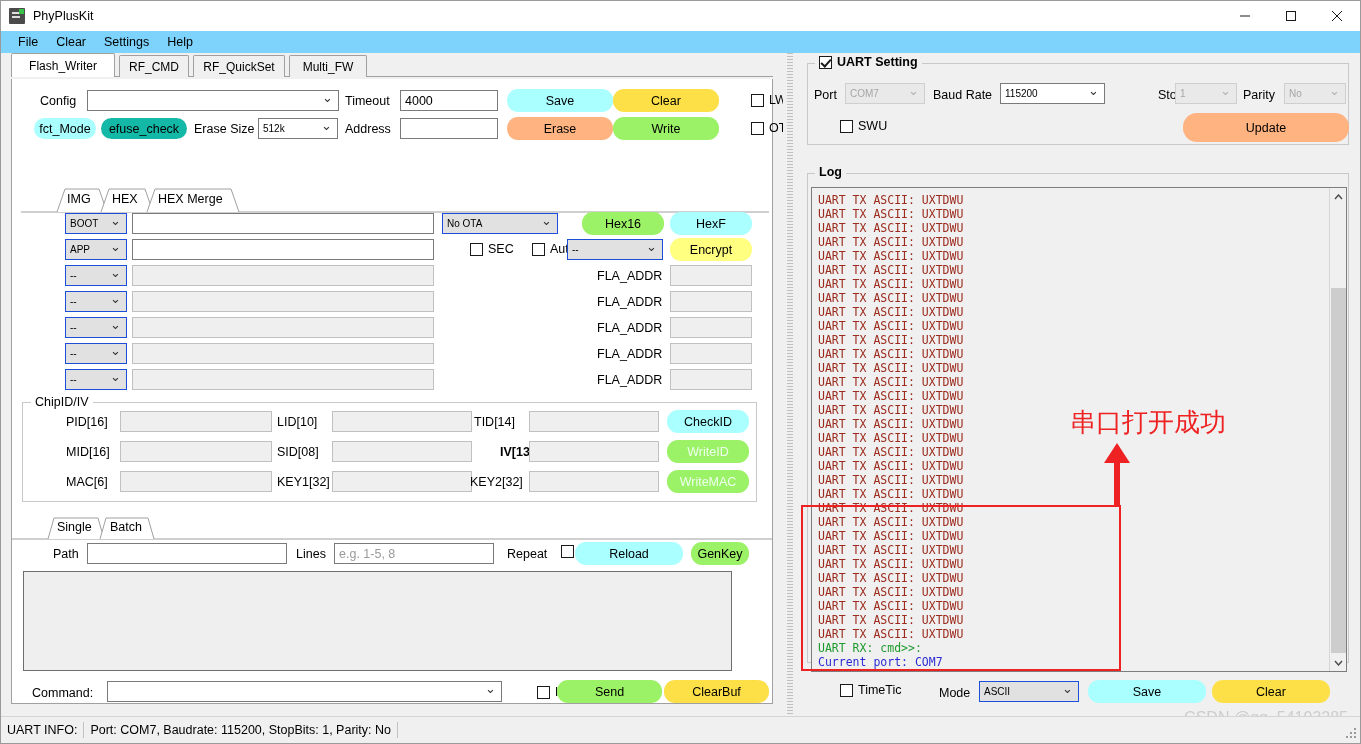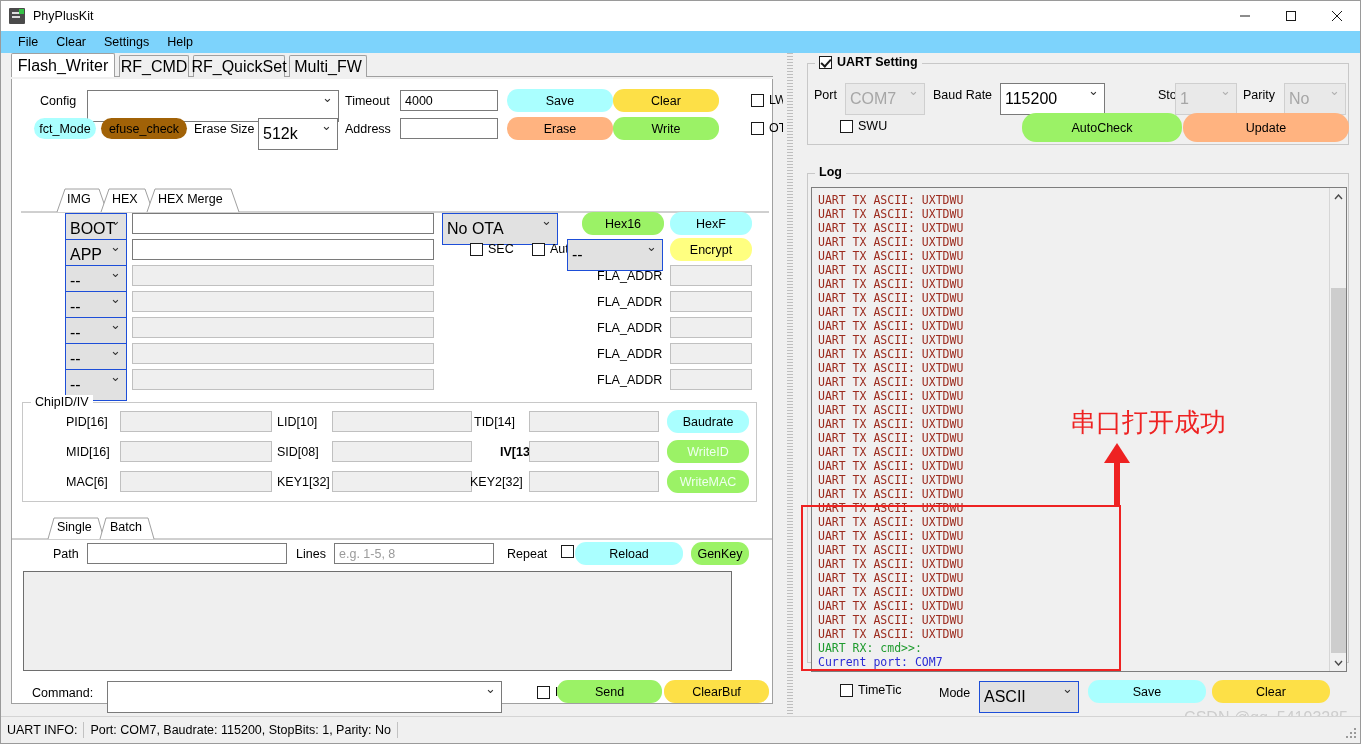--- a/index.html
+++ b/index.html
@@ -83,21 +83,21 @@
   
   .tabstrip { position: relative; height: 22px; }
   .tabstrip .tabline {
     position: absolute; left: 0; bottom: 0; width: 100%; height: 1px; background: #a0a0a0;
   }
   .tab {
     position: absolute; bottom: 0; height: 22px;
     border: 1px solid #a0a0a0; border-bottom: none;
     background: #f0f0f0;
     display: flex; align-items: center; justify-content: center;
-    font-size: 16px; padding: 0 11px;
+    font-size: 12px; padding: 0 11px;
     border-radius: 2px 2px 0 0;
   }
   .tab.active { background: #ffffff; height: 24px; z-index: 3; }
 
   
   #mainTabBody {
     position: absolute; left: 10px; top: 26px; width: 762px; height: 625px;
     background: #ffffff; border: 1px solid #a0a0a0; border-top: none;
   }
 
@@ -106,22 +106,22 @@
   .tinput {
     border: 1px solid #7a7a7a; background: #ffffff; height: 21px;
     font-size: 12.5px; padding: 0 4px; color: #000;
     font-family: "Liberation Sans", sans-serif;
     display: flex; align-items: center;
   }
   .tinput.ro { background: #efefef; border: 1px solid #c0c0c0; }
   .tinput .ph { color: #9a9a9a; }
 
   .combo {
-    border: 1px solid #7a7a7a; background: #ffffff; height: 32px;
-    font-size: 16px; padding: 0 30px 0 4px; color: #000;
+    border: 1px solid #7a7a7a; background: #ffffff; height: 21px;
+    font-size: 10px; padding: 0 30px 0 4px; color: #000;
     display: flex; align-items: center; position: relative;
   }
   .combo:after {
     content: ""; position: absolute; right: 5px; top: 8px;
     width: 7px; height: 4px;
     background: #333;
     clip-path: polygon(0 0, 100% 0, 50% 100%);
   }
   .combo.gray { background: #e1e1e1; border: 1px solid #1d4ed8; }
   .combo.gray:after { border-top-color: #2b2b2b; }
@@ -144,21 +144,21 @@
   .btn.pink   { background: #fde047; }
   .btn.orange { background: #ffb380; }
   .btn.green  { background: #9bf266; }
   .btn.yellow { background: #ffff80; }
   .btn.greendim { background: #9bf266; color: #eeffee; }
   .pill {
     border-radius: 11px; height: 21px; display: flex; align-items: center;
     justify-content: center; font-size: 12.5px; padding: 0 9px;
   }
   .pill.cyan { background: #aaffff; }
-  .pill.green { background: #a16207; }
+  .pill.green { background: #14b8a6; }
 
   .cb { display: flex; align-items: center; gap: 5px; margin-left: 28px; }
   .cbbox {
     width: 13px; height: 13px; border: 1px solid #1a1a1a; background: #fff;
     position: relative; flex: none;
   }
   .cbbox.checked:after {
     content: ""; position: absolute; left: 3px; top: 0px;
     width: 4px; height: 8px; border: solid #1a1a1a;
     border-width: 0 2px 2px 0; transform: rotate(42deg);
@@ -384,21 +384,21 @@
       <div class="groupbox" style="left:10px; top:323px; width:735px; height:100px;">
         <div class="grouptitle">ChipID/IV</div>
       </div>
 
       <div class="lbl abs" style="left:54px; top:336px;">PID[16]</div>
       <div class="tinput ro abs" style="left:108px; top:332px; width:152px;"></div>
       <div class="lbl abs" style="left:265px; top:336px;">LID[10]</div>
       <div class="tinput ro abs" style="left:320px; top:332px; width:140px;"></div>
       <div class="lbl abs" style="left:462px; top:336px;">TID[14]</div>
       <div class="tinput ro abs" style="left:517px; top:332px; width:130px;"></div>
-      <div class="btn cyan abs" style="left:655px; top:331px; width:82px;">Baudrate</div>
+      <div class="btn cyan abs" style="left:655px; top:331px; width:82px;">CheckID</div>
 
       <div class="lbl abs" style="left:54px; top:366px;">MID[16]</div>
       <div class="tinput ro abs" style="left:108px; top:362px; width:152px;"></div>
       <div class="lbl abs" style="left:265px; top:366px;">SID[08]</div>
       <div class="tinput ro abs" style="left:320px; top:362px; width:140px;"></div>
       <div class="lbl abs" style="left:446px; top:366px; font-weight:bold; margin-left:42px;">IV[13]</div>
       <div class="tinput ro abs" style="left:517px; top:362px; width:130px;"></div>
       <div class="btn greendim abs" style="left:655px; top:361px; width:82px;">WriteID</div>
 
       <div class="lbl abs" style="left:54px; top:396px;">MAC[6]</div>
@@ -461,21 +461,20 @@
     <div class="combo v abs" style="left:203px; top:30px; width:105px;">115200</div>
     <div class="lbl abs" style="left:317px; top:35px;margin-left:44px;">Stop Bits</div>
     <div class="combo v disabled abs" style="left:378px; top:30px; width:62px;">1</div>
     <div class="lbl abs" style="left:446px; top:35px;">Parity</div>
     <div class="combo v disabled abs" style="left:487px; top:30px; width:62px;">No</div>
 
     <div class="cb abs" style="left:15px; top:66px;">
       <span class="cbbox"></span>
       <span class="lbl">SWU</span>
     </div>
-    <div class="btn green abs" style="left:225px; top:60px; width:160px; height:29px; border-radius:14px;">AutoCheck</div>
     <div class="btn orange abs" style="left:386px; top:60px; width:166px; height:29px; border-radius:14px;">Update</div>
 
     <div class="gb-right" style="left:10px; top:120px; width:542px; height:490px; border-top-color:#c8c8c8;">
       <div class="gtitle">Log</div>
     </div>
 
     <div class="cb abs" style="left:15px; top:630px;">
       <span class="cbbox"></span>
       <span class="lbl">TimeTic</span>
     </div>

